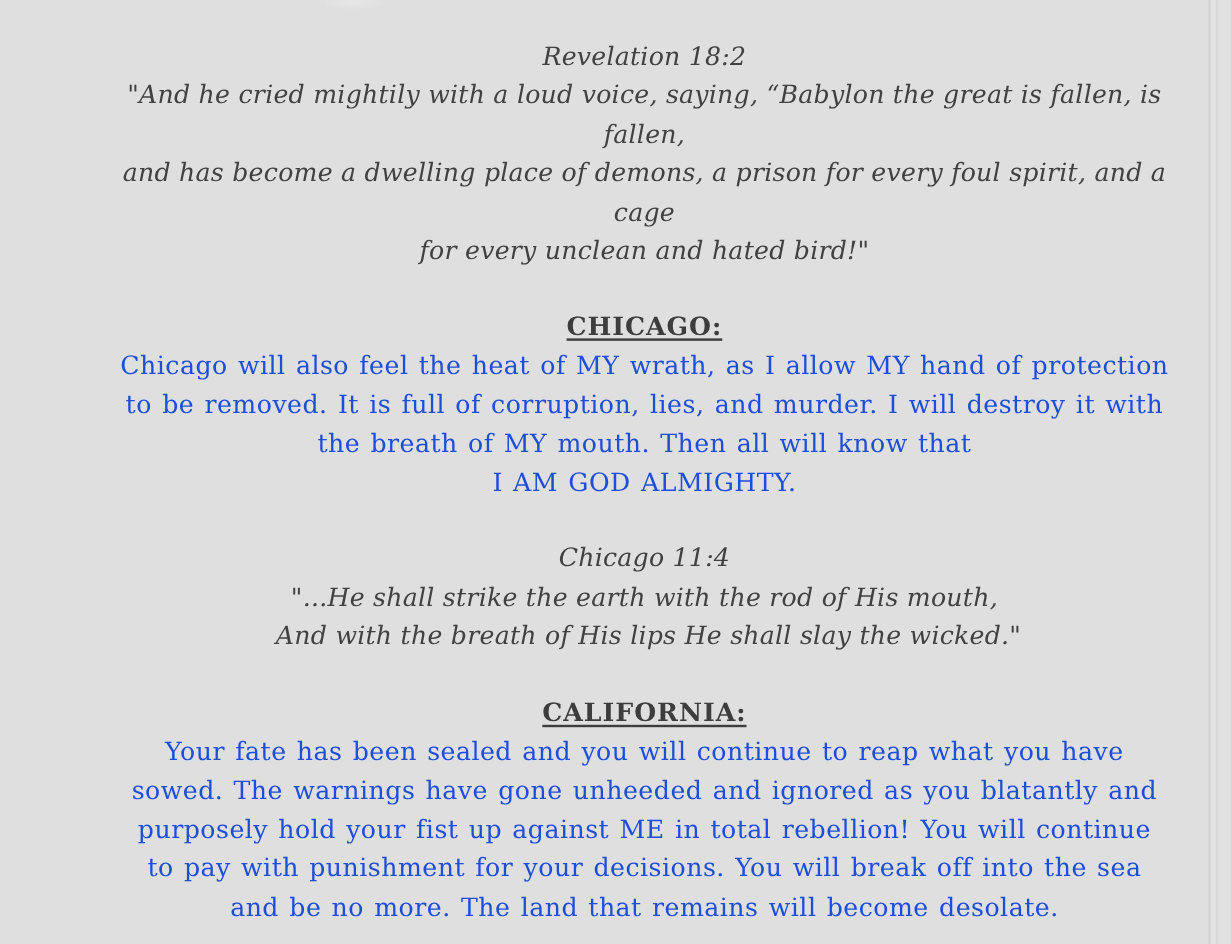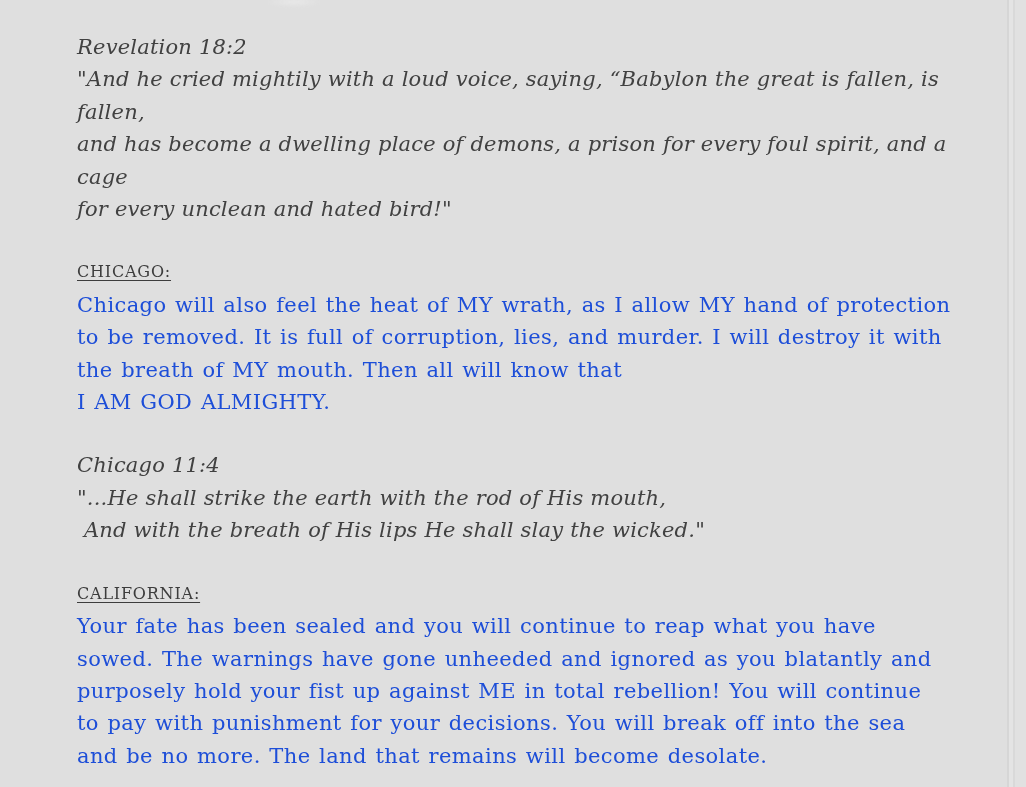--- a/index.html
+++ b/index.html
@@ -22,33 +22,34 @@
     width: 920px;
     font-size: 21px;
     line-height: 32.4px;
   }
   .block {
     margin: 0 0 31px 0;
   }
   .block p, .block h2 {
     margin: 0;
     padding: 0;
+    text-align: center;
   }
   .ref {
     font-style: italic;
     letter-spacing: 0.2px;
   }
   .quote {
     font-style: italic;
     white-space: pre-line;
     letter-spacing: 0.2px;
   }
   .heading {
-    font-size: 16px;
-    font-weight: 400;
+    font-size: 21px;
+    font-weight: 700;
     text-decoration: underline;
     text-underline-offset: 3px;
     letter-spacing: 0.8px;
     color: #3d3d3d;
   }
   .body-text {
     white-space: pre-line;
     letter-spacing: 0.4px;
     word-spacing: 1.5px;
     color: #1d4ed8;

